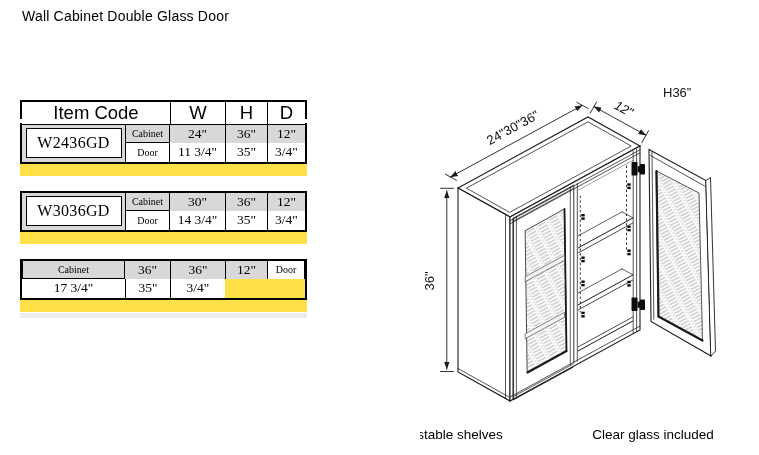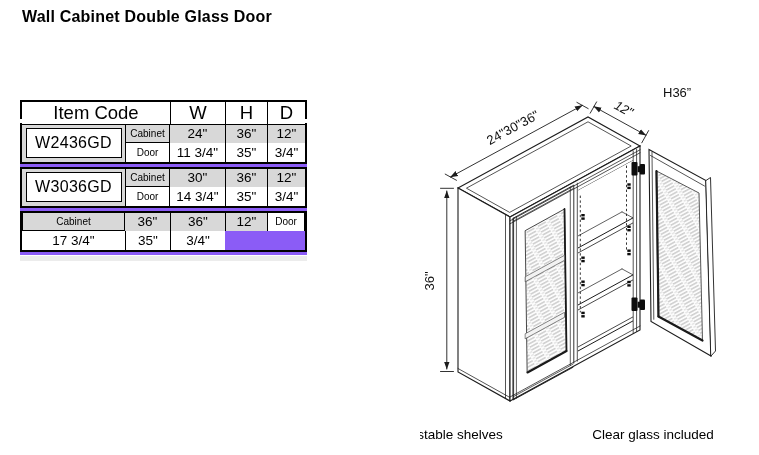--- a/index.html
+++ b/index.html
@@ -1,27 +1,27 @@
 <!DOCTYPE html>
 <html><head>
 <meta charset="utf-8">
 <style>
   html,body{margin:0;padding:0;background:#fff;}
   .sheet{position:relative;width:759px;height:455px;background:#fff;overflow:hidden;
          font-family:"Liberation Sans",sans-serif;color:#000;}
-  .page-title{position:absolute;left:22px;top:8px;margin:0;font-size:16px;font-weight:700;letter-spacing:.2px;}
+  .page-title{position:absolute;left:22px;top:8px;margin:0;font-size:14px;font-weight:400;letter-spacing:.2px;}
 
   
   .spec{position:absolute;left:20px;top:100px;width:287px;}
   .thead{display:grid;grid-template-columns:148px 55px 42px 38px;height:19px;
          border:2px solid #000;box-sizing:border-box;margin-bottom:3.5px;}
   .th{display:flex;align-items:center;justify-content:center;font-size:18.5px;background:#fff;}
   .th + .th{border-left:1.8px solid #000;}
-  .group{background:#8b5cf6;padding-bottom:3px;}
-  .group + .group{margin-top:0;}
+  .group{background:#fde047;padding-bottom:12px;font-family:Liberation Serif, serif;}
+  .group + .group{margin-top:15px;}
   .g-inner{display:grid;grid-template-columns:103px 45px 55px 42px 38px;grid-auto-rows:18.5px;
            border:2px solid #000;box-sizing:content-box;}
   .code-cell{grid-row:1/3;grid-column:1;background:#d8d8d8;display:flex;align-items:center;justify-content:center;}
   .code-box{background:#fff;border:1.3px solid #000;width:94px;height:28px;display:flex;
             align-items:center;justify-content:center;font-size:16px;letter-spacing:.3px;}
   .lab{display:flex;align-items:center;justify-content:center;font-size:10px;
        border-left:1.8px solid #000;border-right:1.8px solid #000;}
   .lab.cab{background:#d8d8d8;border-bottom:1.1px solid #000;}
   .lab.door{background:#fff;text-align:right;}
   .val{display:flex;align-items:center;justify-content:center;font-size:13.5px;background:#fff;}

